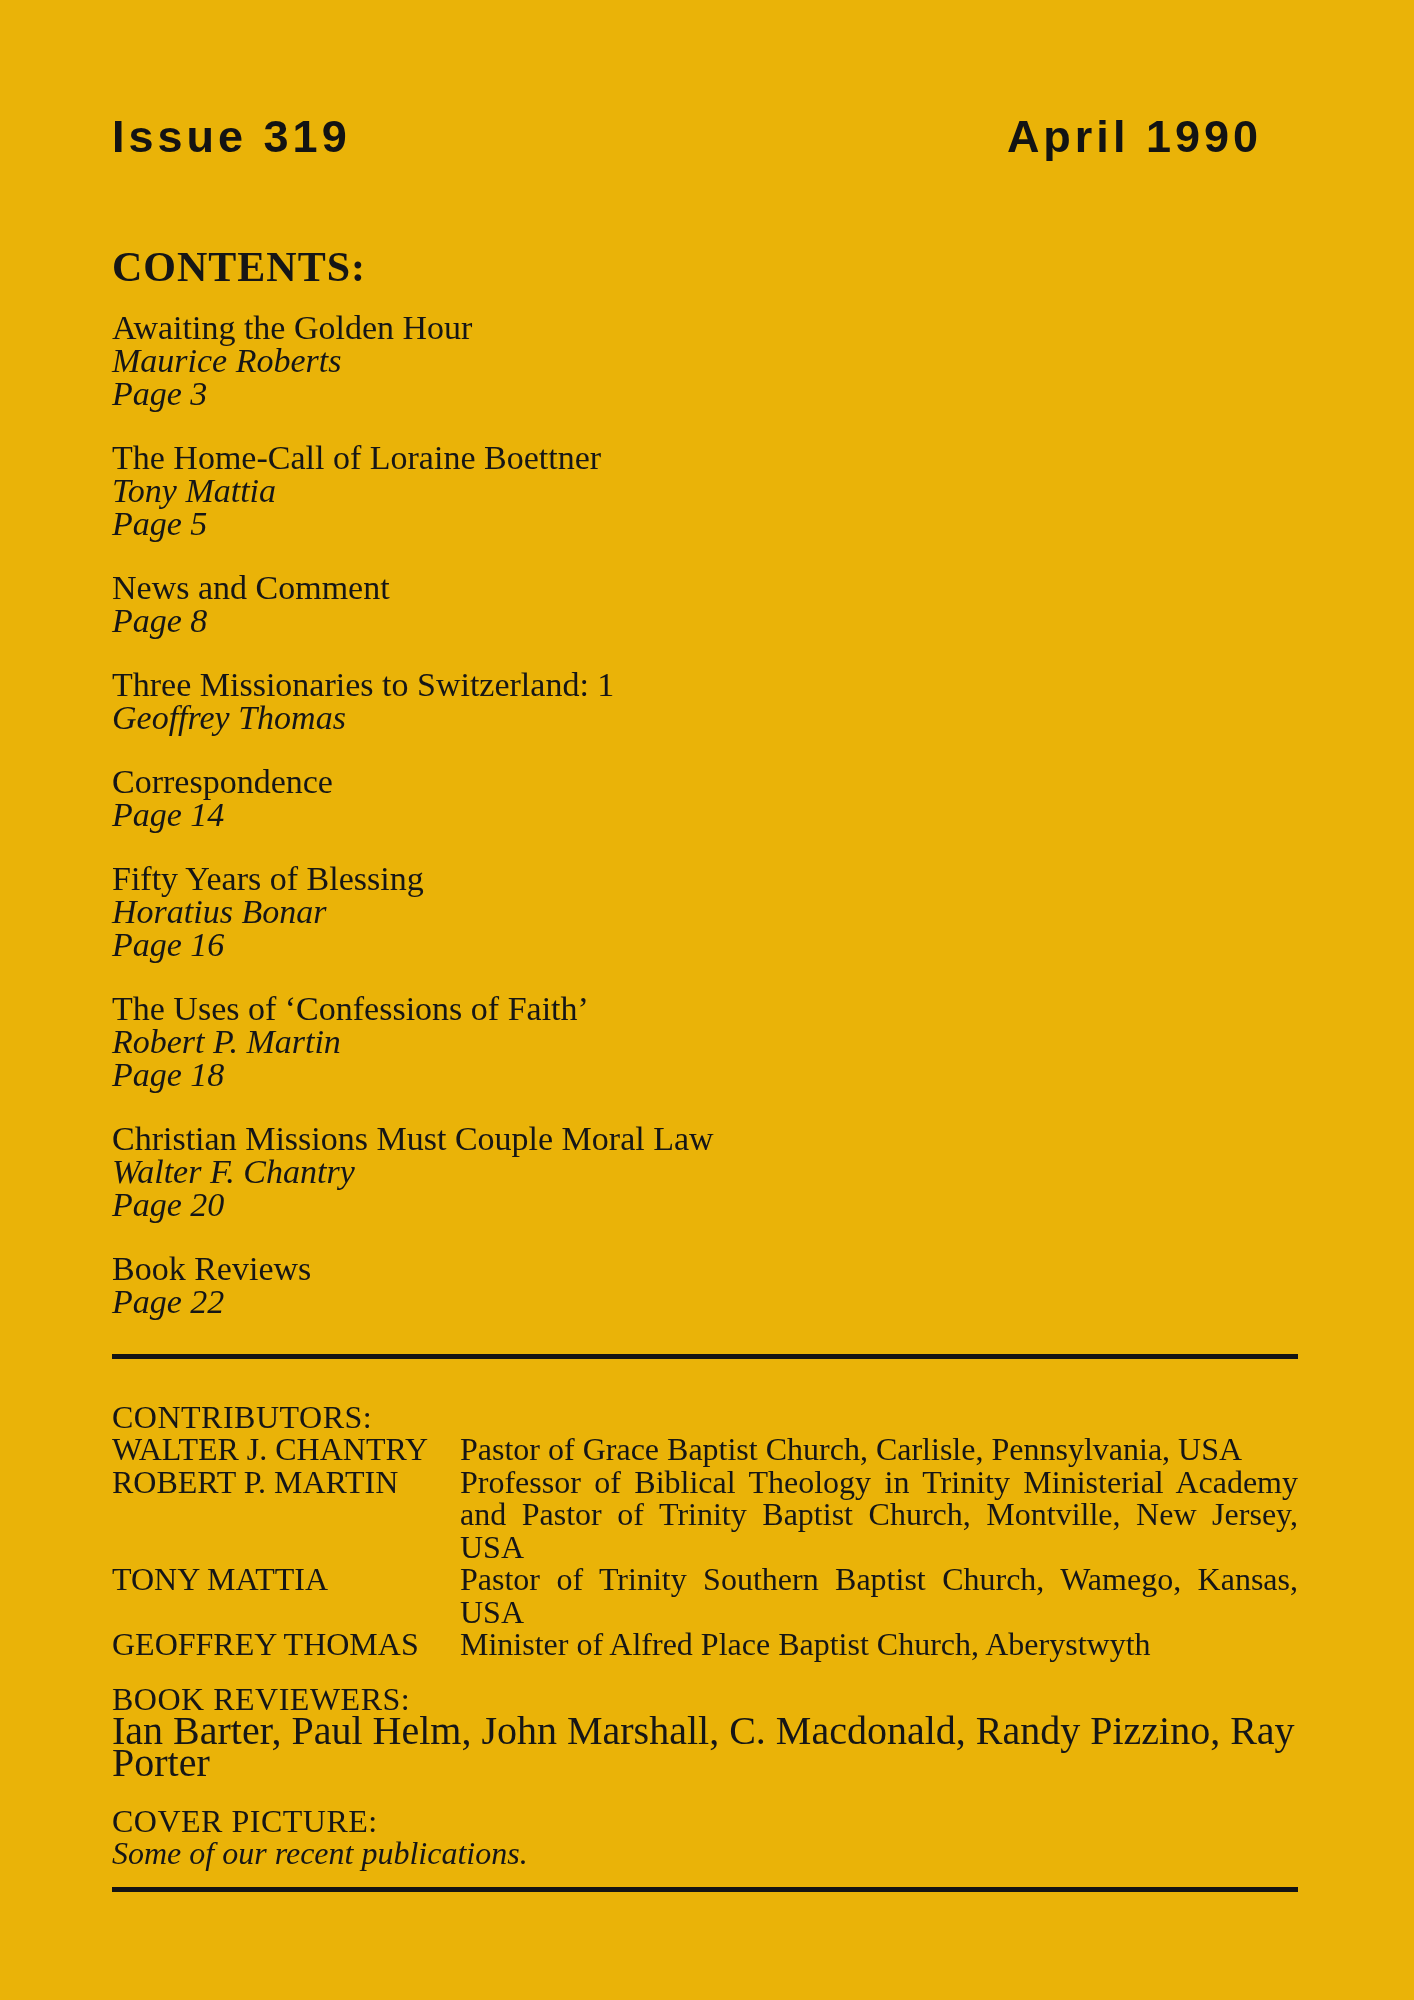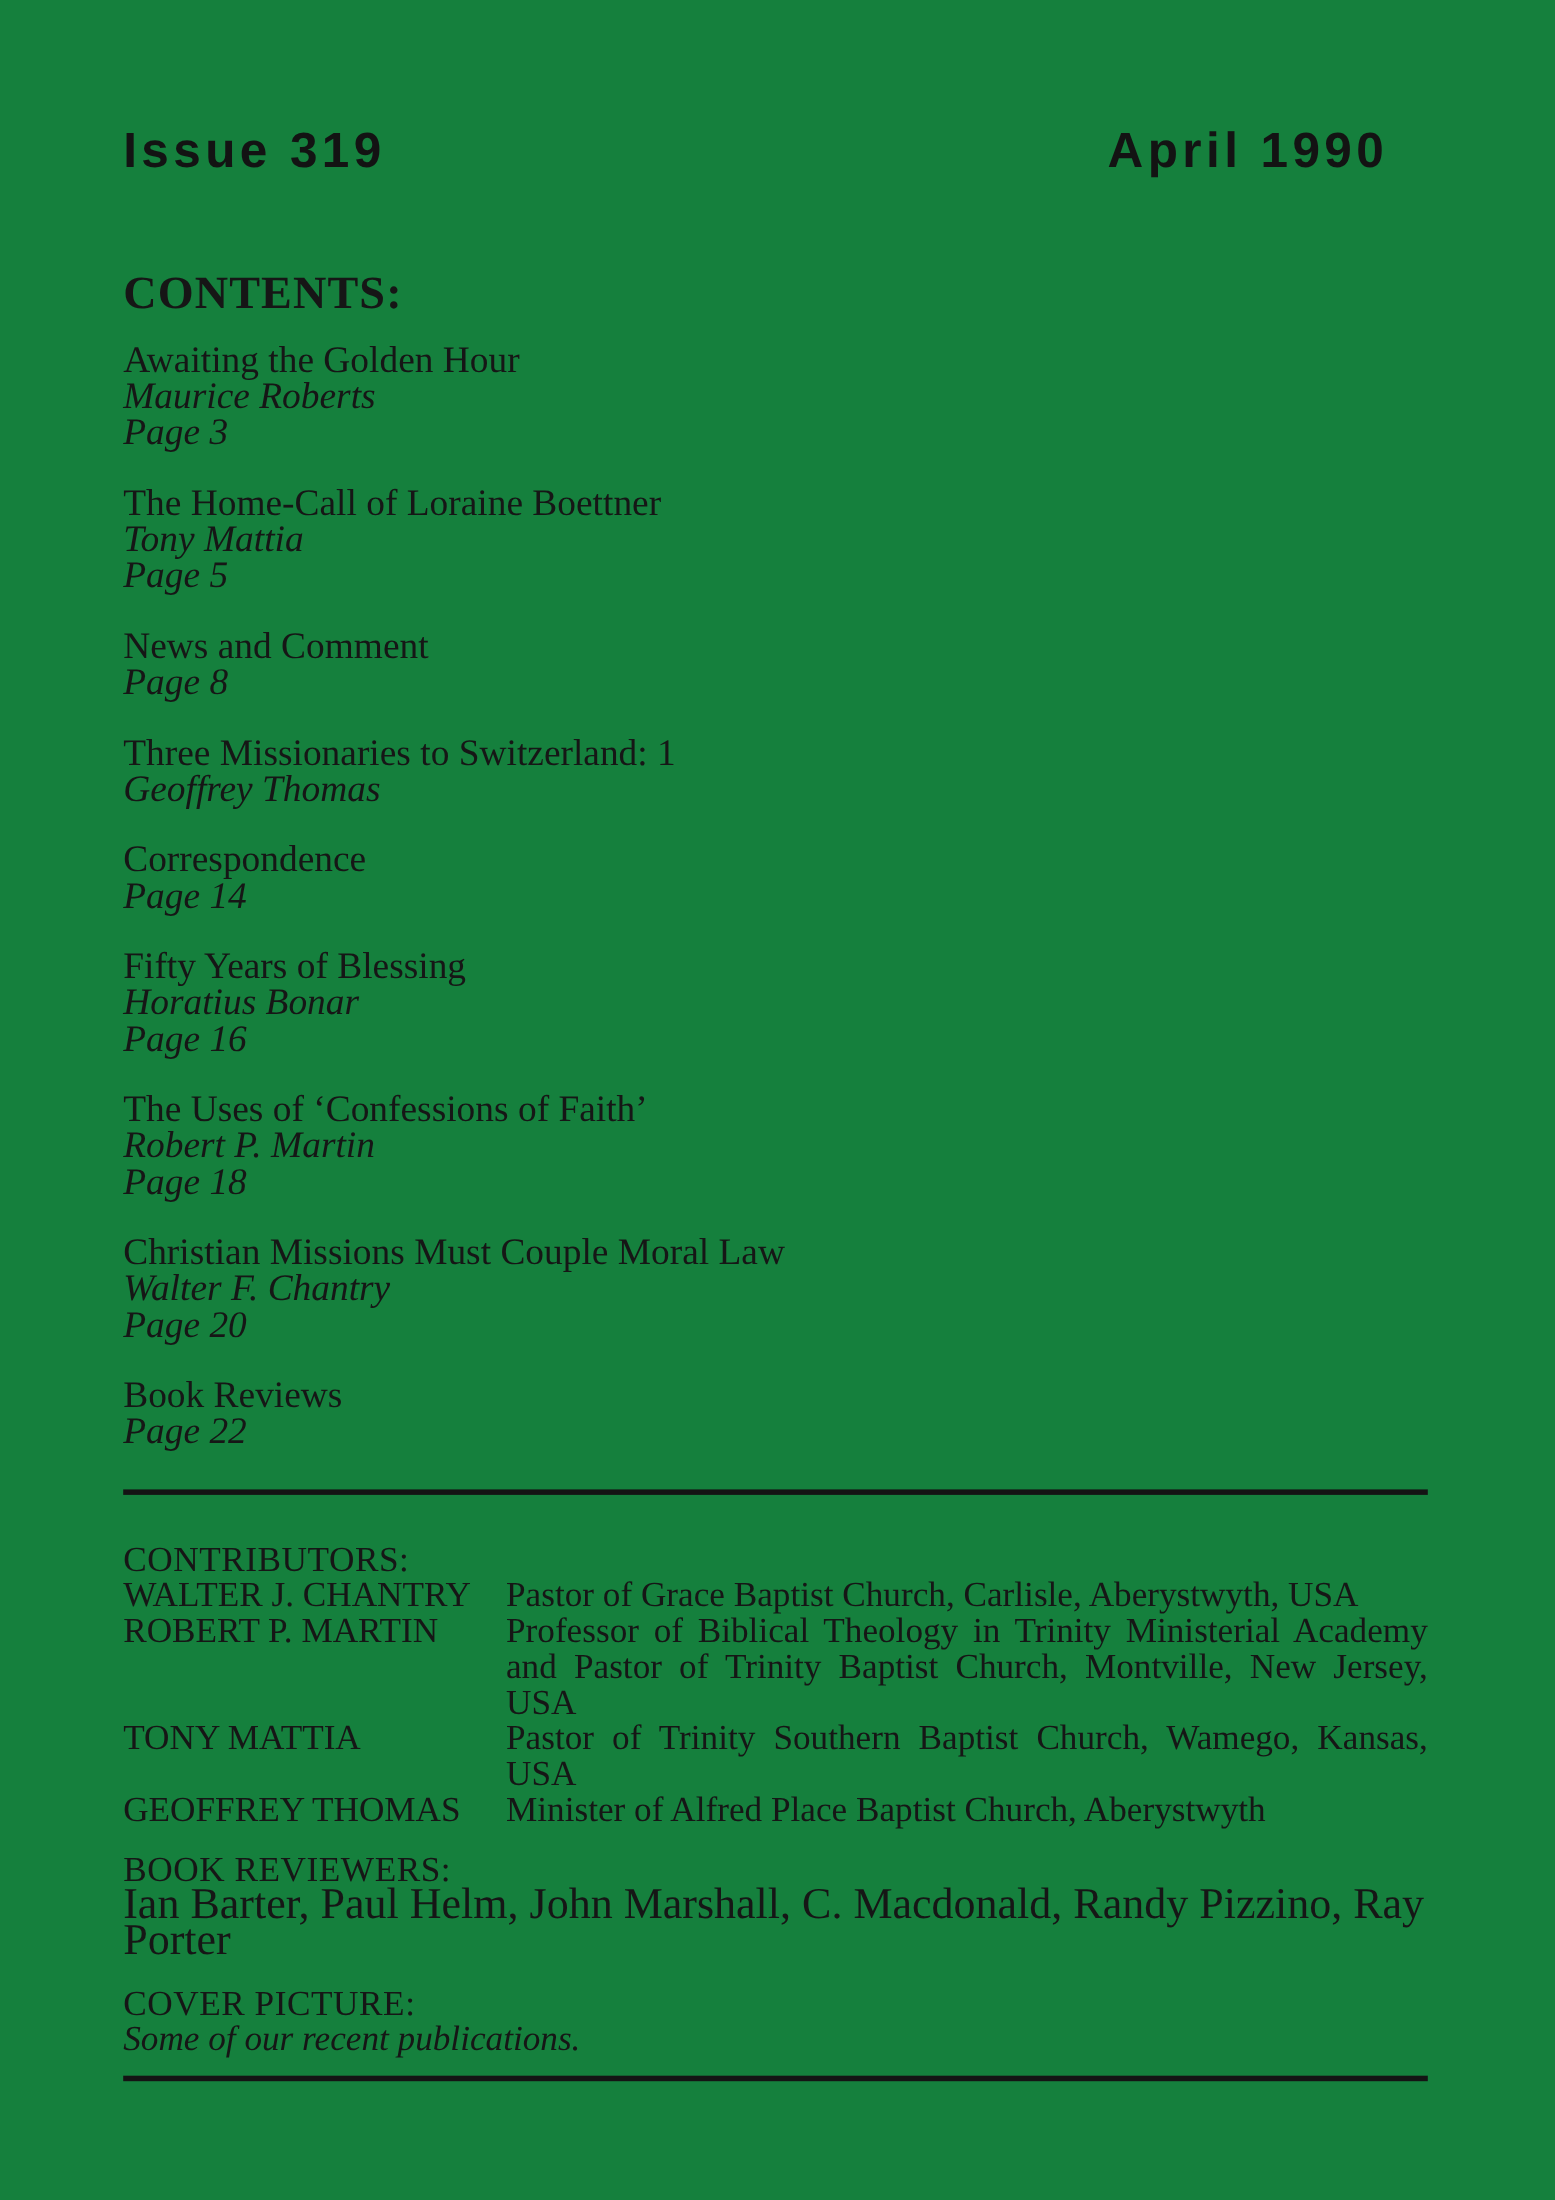--- a/index.html
+++ b/index.html
@@ -12,21 +12,21 @@
     height: 2000px;
     overflow: hidden;
     color: #161616;
     font-family: "Liberation Serif", serif;
   }
   .page {
     box-sizing: border-box;
     width: 1414px;
     height: 2000px;
     padding: 112px 116px 0 112px;
-    background: #15803d;
+    background: #eab308;
   }
   
   .header {
     display: flex;
     justify-content: space-between;
     align-items: baseline;
     font-family: "Liberation Sans", sans-serif;
     font-size: 45px;
     font-weight: 700;
     letter-spacing: 4px;
@@ -171,21 +171,21 @@
 
   </div>
 
   <hr class="rule rule-top">
 
   <div class="contributors">
     <div class="section-heading">CONTRIBUTORS:</div>
 
     <div class="contrib-row">
       <div class="contrib-name">WALTER J. CHANTRY</div>
-      <div class="contrib-desc">Pastor of Grace Baptist Church, Carlisle, Aberystwyth, USA</div>
+      <div class="contrib-desc">Pastor of Grace Baptist Church, Carlisle, Pennsylvania, USA</div>
     </div>
 
     <div class="contrib-row">
       <div class="contrib-name">ROBERT P. MARTIN</div>
       <div class="contrib-desc">Professor of Biblical Theology in Trinity Ministerial Academy and Pastor of Trinity Baptist Church, Montville, New Jersey, USA</div>
     </div>
 
     <div class="contrib-row">
       <div class="contrib-name">TONY MATTIA</div>
       <div class="contrib-desc">Pastor of Trinity Southern Baptist Church, Wamego, Kansas, USA</div>

